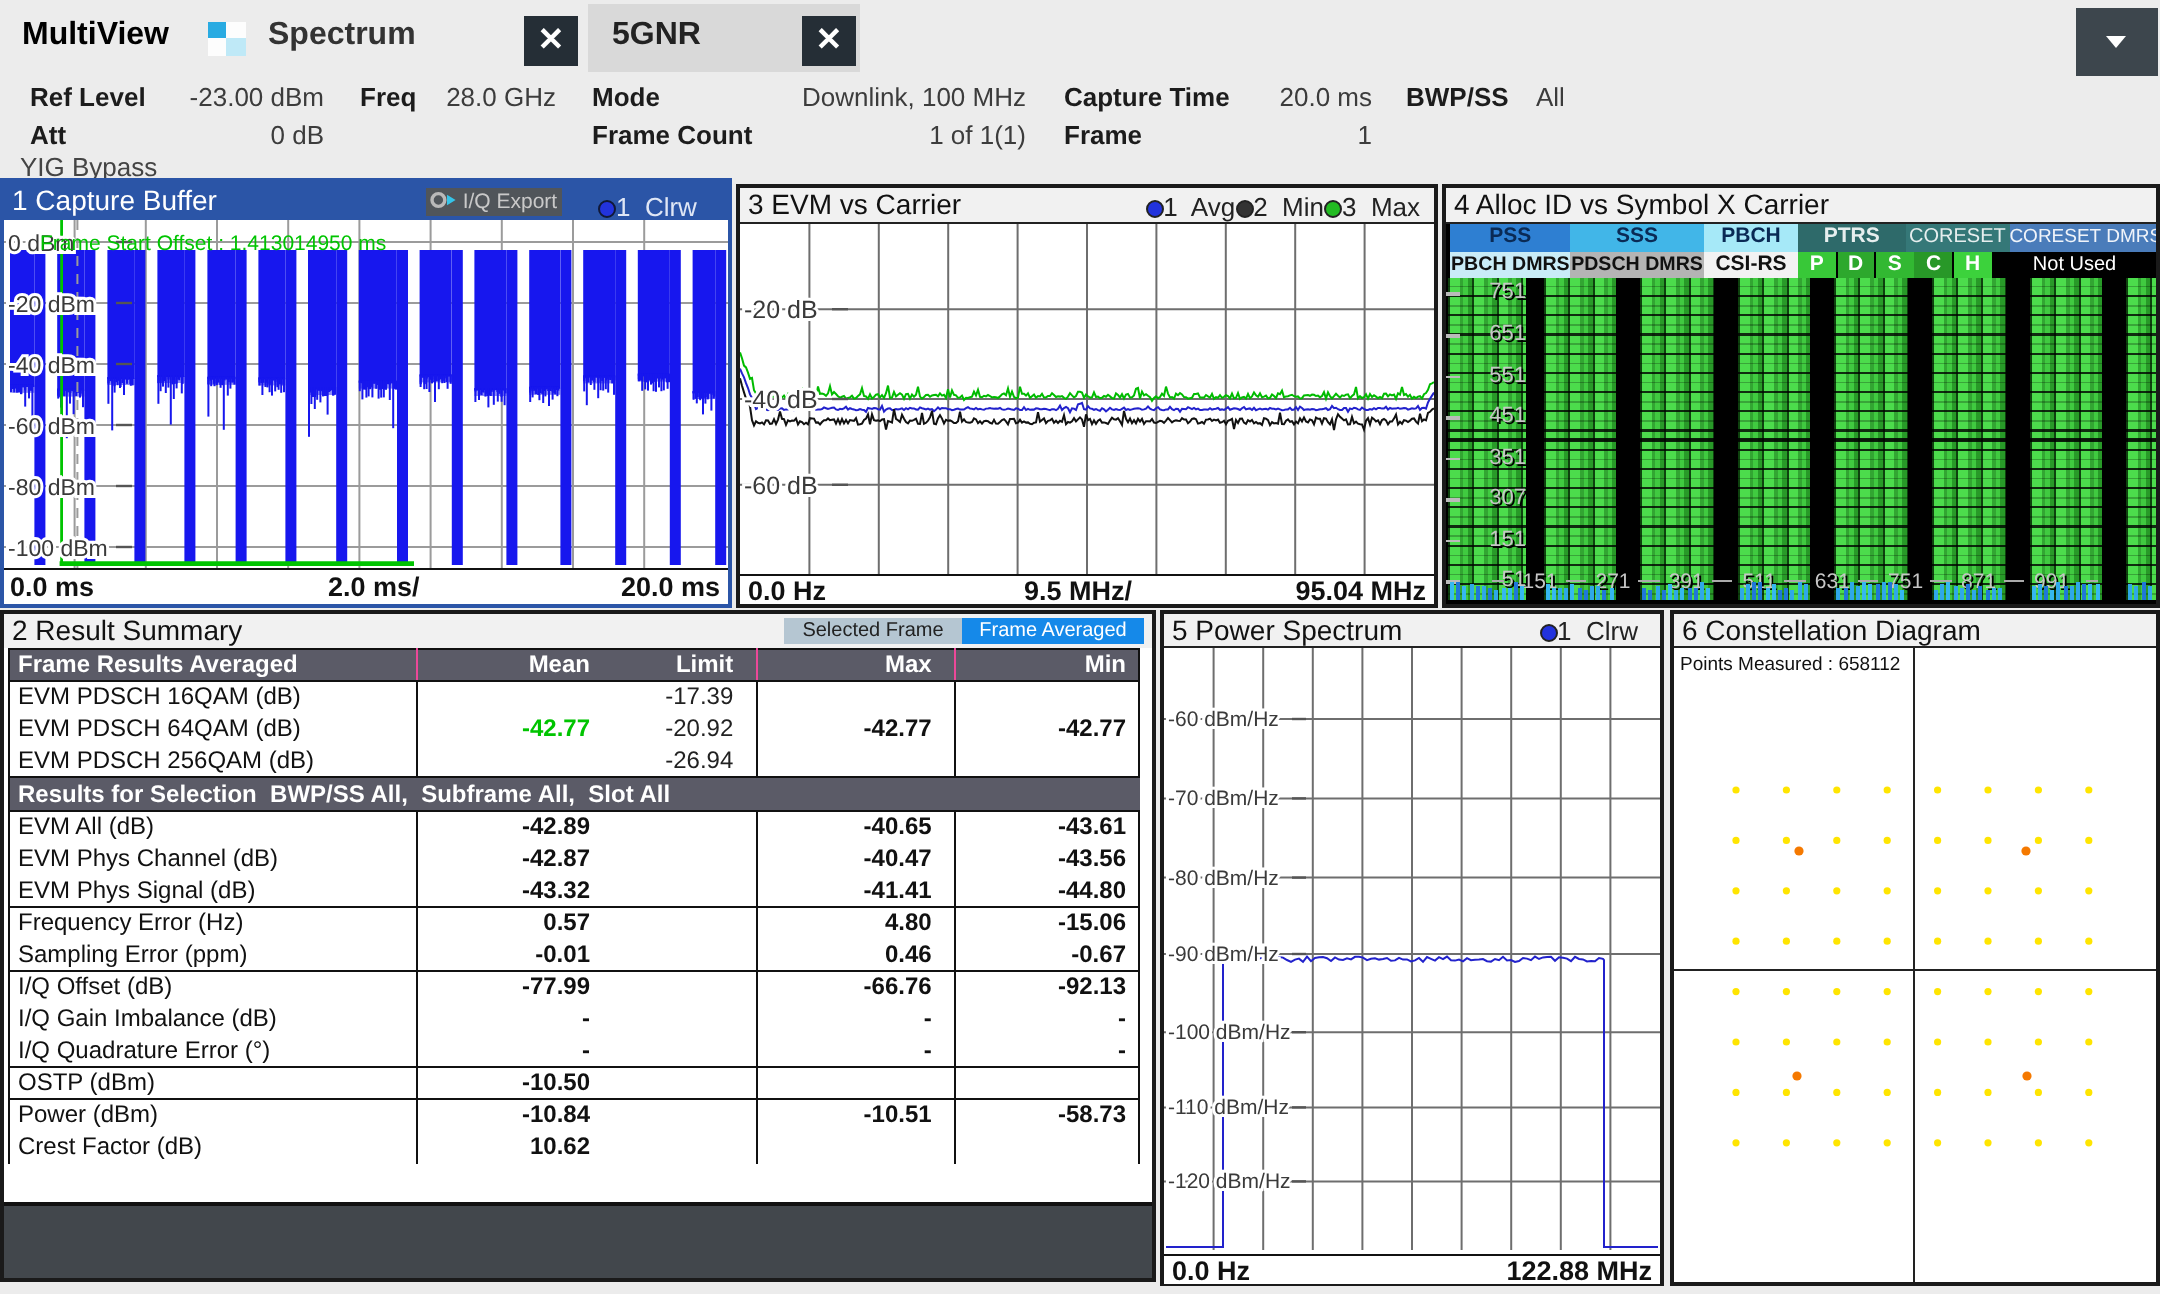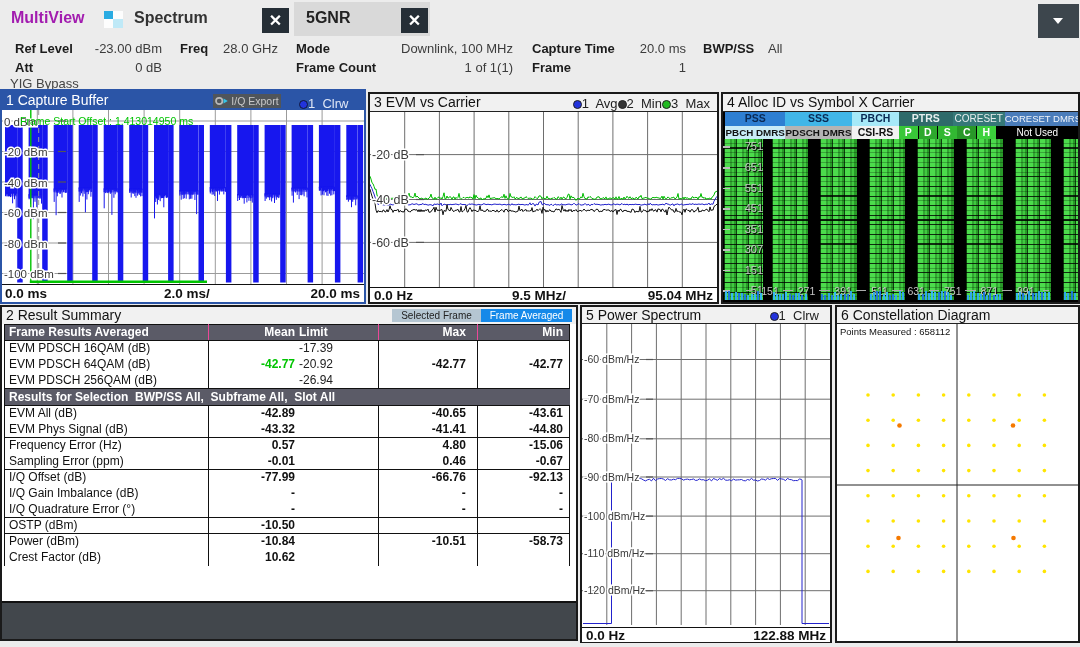--- a/index.html
+++ b/index.html
@@ -19,36 +19,36 @@
  repeating-linear-gradient(180deg, rgba(0,0,0,0) 0px, rgba(0,0,0,0) 3.9px, rgba(0,0,0,0.25) 3.9px, rgba(0,0,0,0.25) 4.7px, rgba(0,0,0,0) 4.7px, rgba(0,0,0,0) 8.5px, rgba(0,0,0,0.8) 8.5px, rgba(0,0,0,0.8) 9.6px),
  repeating-linear-gradient(90deg, #0e420e 0px, #0e420e 1px, #4cdc4c 1px, #4cdc4c 5.8px, #32a632 5.8px, #32a632 7.6px, #40ca40 7.6px, #40ca40 9.8px, #289a28 9.8px, #289a28 12.2px);
 }
 .y4{position:absolute;left:8px;width:32px;text-align:right;font-size:11px;color:#c6c6c6;text-shadow:1px 1px 0 #000;line-height:14px}
 .t4{position:absolute;left:0;width:7px;height:1.5px;background:#bbb}
 .x4{position:absolute;bottom:3px;width:30px;text-align:center;font-size:10.5px;color:#c6c6c6;text-shadow:1px 1px 0 #000}
 
 #rtab{border-collapse:collapse;table-layout:fixed;width:566px;font-size:12px;color:#111;background:#fff;border-left:1px solid #111}
 #rtab td{height:16px;padding:0 2px;overflow:hidden;white-space:nowrap;vertical-align:middle;line-height:15px}
 #rtab .lbl{padding-left:4px;border-right:1px solid #111}
-#rtab .lim{padding-right:11px;border-right:1px solid #111;color:#222}
+#rtab .lim{text-align:right;padding-right:11px;border-right:1px solid #111;color:#222}
 #rtab .v{text-align:right;font-weight:bold}
 #rtab .m{padding-right:2px}
 #rtab .mx{padding-right:11px;border-right:1px solid #111}
 #rtab .mn{padding-right:6px;border-right:1px solid #111}
 #rtab tr.hdr td,#rtab tr.sect td{background:#5b5b67;color:#fff;font-weight:bold;border-bottom:1px solid #111;border-top:1px solid #111}
 #rtab tr.hdr .lbl,#rtab tr.hdr .lim,#rtab tr.hdr .mx{border-right:1px solid #ec4899}
 #rtab tr.hdr td{height:16px}
 #rtab tr.sect td{height:17px;padding-left:4px}
 #rtab tr.bb td{border-bottom:1px solid #111}
 .ttab{position:absolute;top:2px;height:13px;font-size:10px;text-align:center;line-height:13px}
 .leg{display:inline-block;width:9px;height:9px;border-radius:50%;border:1.5px solid #222;vertical-align:-1px}
 </style></head><body>
 
 <div id="topbar">
-  <div class="abs" style="left:11px;top:9px;font-size:16px;font-weight:bold;color:#a21caf">MultiView</div>
+  <div class="abs" style="left:11px;top:9px;font-size:16px;font-weight:bold;color:#000000">MultiView</div>
   <svg class="abs" style="left:104px;top:11px" width="19" height="17" viewBox="0 0 19 17">
       <rect width="9" height="8" fill="#29abe2"></rect>
       <rect x="9" width="10" height="8" fill="#fdfdfd"></rect>
       <rect y="8" width="9" height="9" fill="#fdfdfd"></rect>
       <rect x="9" y="8" width="10" height="9" fill="#bfe9f7"></rect>
     </svg>
   <div class="abs" style="left:134px;top:9px;font-size:16px;font-weight:bold;color:#333">Spectrum</div>
   <div class="xbtn" style="left:262px;top:8px">✕</div>
   <div class="abs" style="left:294px;top:2px;width:136px;height:34px;background:#d9d9d9"></div>
   <div class="abs" style="left:306px;top:9px;font-size:16px;font-weight:bold;color:#222">5GNR</div>
@@ -735,20 +735,27 @@
           <tr class="sect">
             <td colspan="5">Results for Selection&nbsp; BWP/SS All,&nbsp; Subframe All,&nbsp; Slot All</td>
           </tr>
           <tr class="">
             <td class="lbl">EVM All (dB)</td>
             <td class="v m" style="">-42.89</td>
             <td class="lim"></td>
             <td class="v mx">-40.65</td>
             <td class="v mn">-43.61</td>
           </tr>
+          <tr class="">
+            <td class="lbl">EVM Phys Channel (dB)</td>
+            <td class="v m" style="">-42.87</td>
+            <td class="lim"></td>
+            <td class="v mx">-40.47</td>
+            <td class="v mn">-43.56</td>
+          </tr>
           <tr class="bb">
             <td class="lbl">EVM Phys Signal (dB)</td>
             <td class="v m" style="">-43.32</td>
             <td class="lim"></td>
             <td class="v mx">-41.41</td>
             <td class="v mn">-44.80</td>
           </tr>
           <tr class="">
             <td class="lbl">Frequency Error (Hz)</td>
             <td class="v m" style="">0.57</td>

